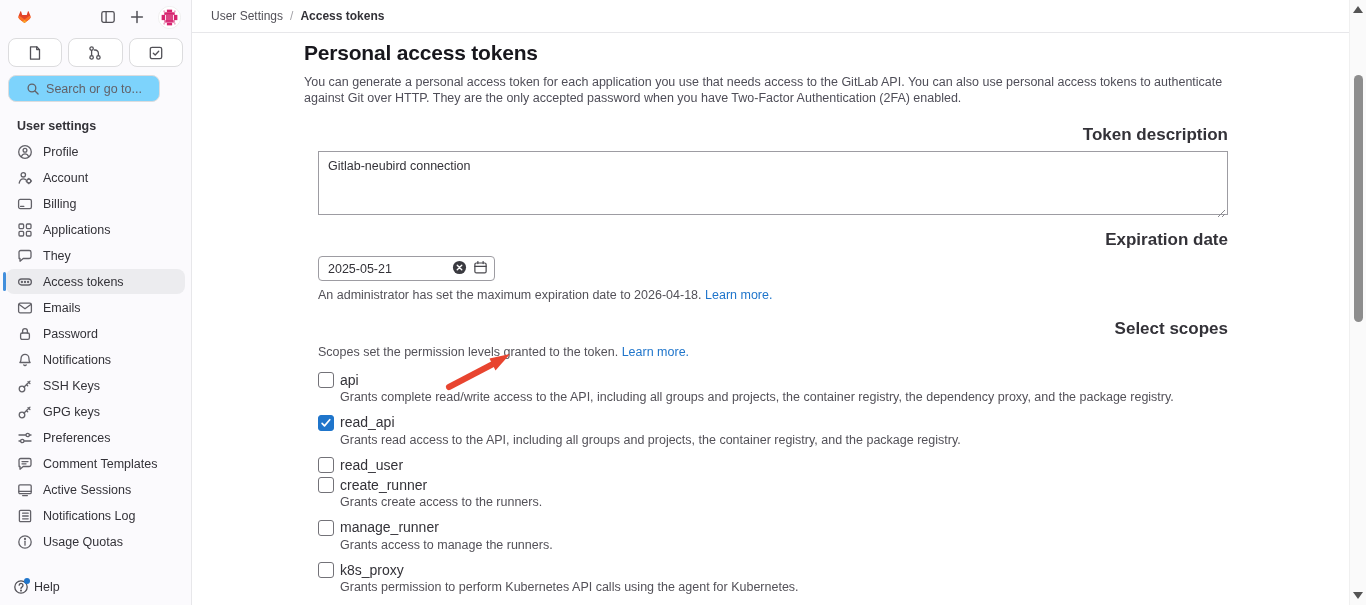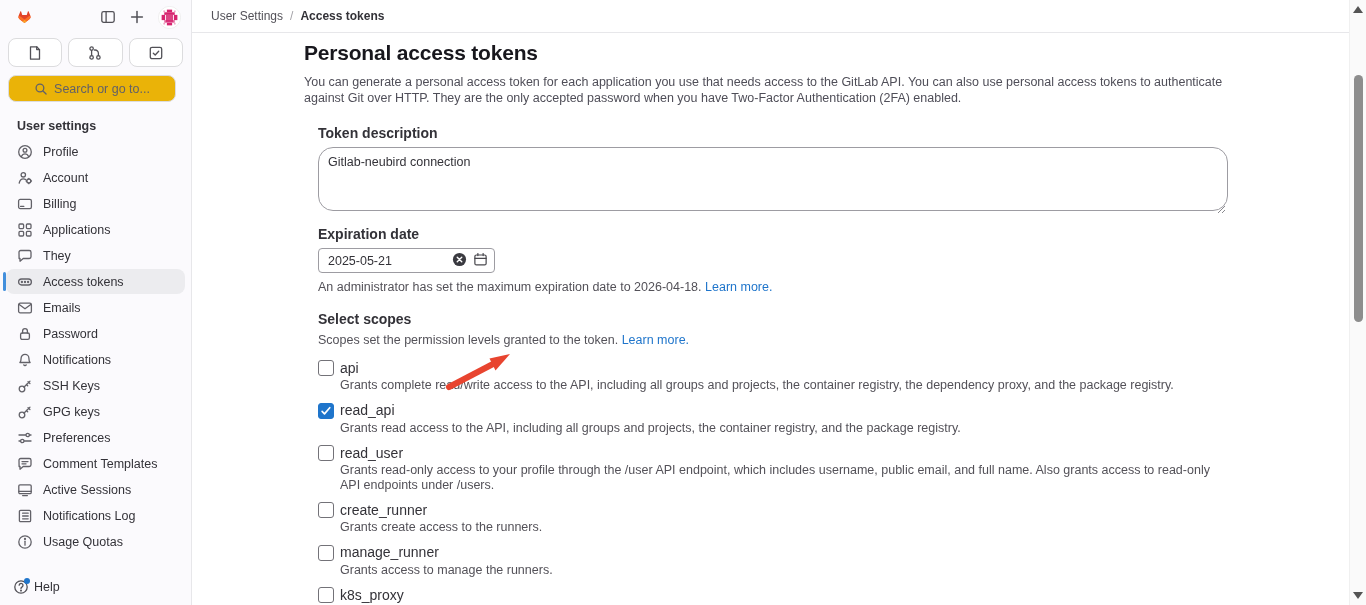--- a/index.html
+++ b/index.html
@@ -12,21 +12,21 @@
     border-right:1px solid #e7e7ea; flex:0 0 192px; }
   .sb-top { display:flex; align-items:center; height:34px; padding:0 10px 0 12px; }
   .sb-top .logo { width:26px; height:25px; display:flex; align-items:center; cursor:pointer; }
   .sb-top-right { margin-left:auto; display:flex; align-items:center; gap:13px; }
   .icon16 { width:16px; height:16px; display:inline-flex; }
   .avatar { width:23px; height:23px; border-radius:50%; overflow:hidden; cursor:pointer;
     border:1px solid #eee; background:#fff; }
   .shortcuts { display:flex; gap:6px; margin:4px 8px 0 8px; }
   .sc-btn { flex:1; height:29px; background:#fff; border:1px solid #dcdcde; border-radius:8px;
     display:flex; align-items:center; justify-content:center; cursor:pointer; color:#525157; }
-  .search { margin:8px 8px 0 8px; height:27px; width:168px; background:#eab308;
+  .search { margin:8px 8px 0 8px; height:27px; width:152px; background:#7dd3fc;
     border:1px solid #dcdcde; border-radius:8px; display:flex; align-items:center;
     justify-content:center; gap:6px; color:#626168; font-size:12.5px; cursor:pointer; }
   .sb-title { font-size:12.5px; font-weight:700; color:#333238; margin:17px 0 6px 17px; }
   .sb-item { position:relative; display:flex; align-items:center; gap:10px; height:25px;
     margin:1px 6px; padding-left:11px; border-radius:8px; font-size:12.5px; color:#333238;
     cursor:pointer; }
   .sb-item .icn { width:16px; height:16px; color:#626168; flex:0 0 16px; }
   .sb-item.active { background:#ececef; }
   .sb-item.active::before { content:""; position:absolute; left:-3px; top:3px; width:3px;
     height:19px; border-radius:2px; background:#428fdc; }
@@ -40,23 +40,23 @@
   .main { position:relative; flex:1; height:100%; background:#fff; overflow:hidden; }
   .breadcrumb-bar { height:33px; display:flex; align-items:center; padding-left:19px;
     border-bottom:1px solid #e7e7ea; font-size:12px; }
   .bc-parent { color:#535158; cursor:pointer; }
   .bc-sep { color:#a4a3a8; margin:0 7px; }
   .bc-current { font-weight:700; color:#333238; }
   .content { padding:8px 0 0 112px; width:1047px; }
   h1 { font-size:21px; font-weight:700; color:#18171d; margin:0 0 9px; letter-spacing:-0.2px; }
   .intro { font-size:12.5px; line-height:16px; color:#4f4e58; width:935px; }
   .form { margin:19px 0 0 14px; width:910px; }
-  .field-label { display:block; font-size:14px; font-weight:700; color:#333238; margin-bottom:6px; }
+  .field-label { display:block; font-size:17px; font-weight:700; color:#333238; margin-bottom:6px;text-align:right; }
   .ta-wrap { position:relative; width:910px; }
-  textarea { width:910px; height:64px; border:1px solid #9d9ca2; border-radius:15px;
+  textarea { width:910px; height:64px; border:1px solid #9d9ca2; border-radius:0;
     padding:7px 9px; font-family:"Liberation Sans", sans-serif; font-size:12.5px;
     color:#333238; resize:none; outline:none; display:block; }
   .resize-h { position:absolute; right:2px; bottom:2px; width:9px; height:9px; }
   .exp-label { margin-top:15px; }
   .date-wrap { position:relative; width:177px; height:25px; }
   .date-wrap input { width:177px; height:25px; border:1px solid #9d9ca2; border-radius:4px;
     padding:0 52px 0 9px; font-family:"Liberation Sans", sans-serif; font-size:12.5px;
     color:#333238; outline:none; }
   .date-ic { position:absolute; top:4px; cursor:pointer; display:flex; }
   .clear-ic { right:28px; }
@@ -384,21 +384,20 @@
                 </span>
                 <span class="scope-name">read_api</span>
               </div>
               <div class="scope-desc">Grants read access to the API, including all groups and projects, the container registry, and the package registry.</div>
             </div>
             <div class="scope-row">
               <div class="scope-line">
                 <span class="cbx"></span>
                 <span class="scope-name">read_user</span>
               </div>
-              <div class="scope-desc">Grants read-only access to your profile through the /user API endpoint, which includes username, public email, and full name. Also grants access to read-only API endpoints under /users.</div>
             </div>
             <div class="scope-row">
               <div class="scope-line">
                 <span class="cbx"></span>
                 <span class="scope-name">create_runner</span>
               </div>
               <div class="scope-desc">Grants create access to the runners.</div>
             </div>
             <div class="scope-row">
               <div class="scope-line">

